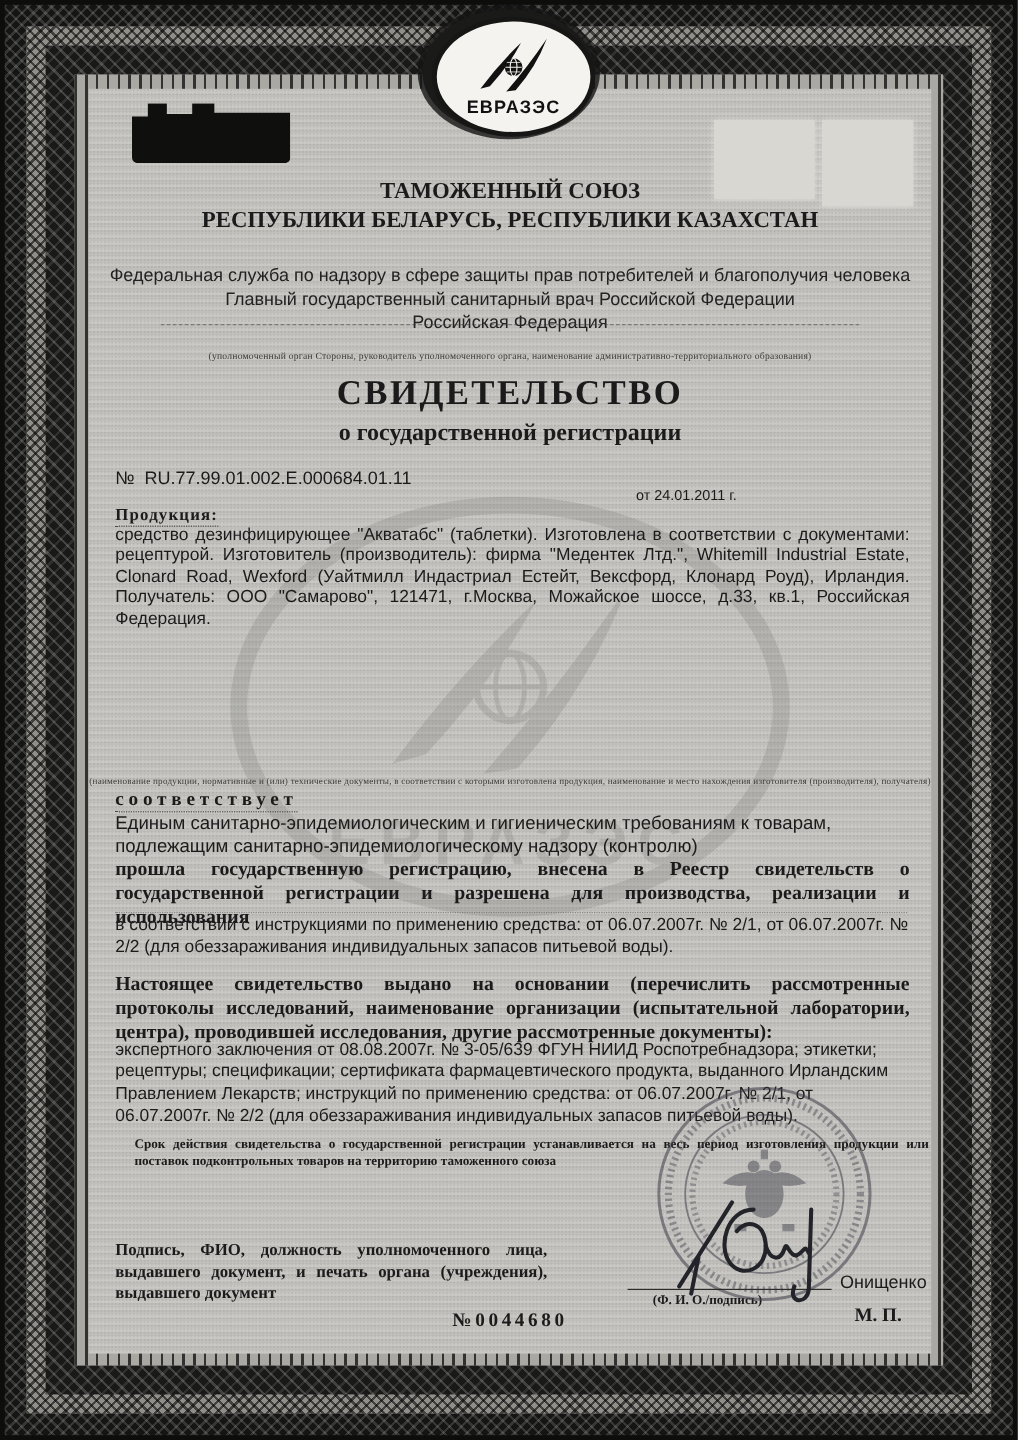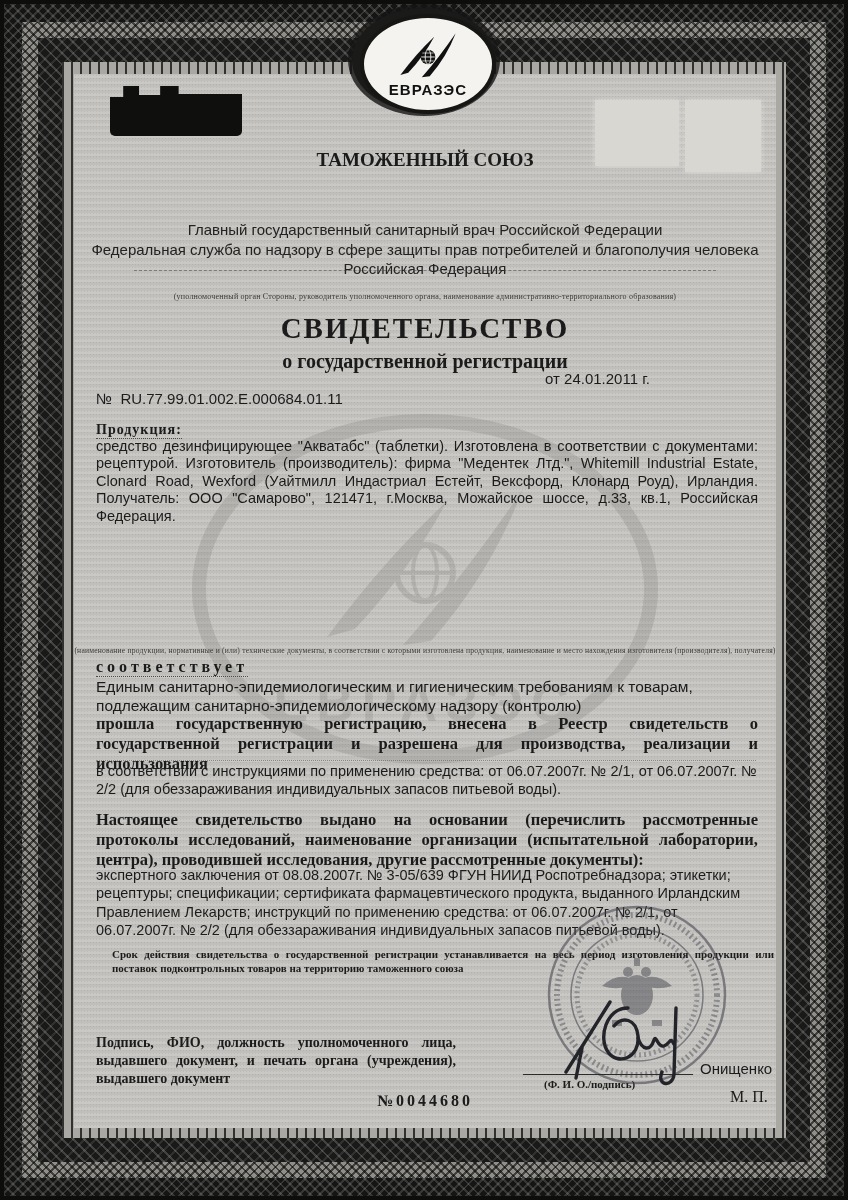--- a/index.html
+++ b/index.html
@@ -94,37 +94,38 @@
   </div>
 
   <div class="content">
 
     <div class="abs blotch"></div>
     <div class="abs patch" style="left:521px;top:26px;width:84px;height:66px;"></div>
     <div class="abs patch" style="left:611px;top:26px;width:76px;height:72px;"></div>
 
     <div class="abs ctr h-serif" style="top:74px;font-size:19px;line-height:1.25;">
       <div>ТАМОЖЕННЫЙ СОЮЗ</div>
+      <div>РЕСПУБЛИКИ БЕЛАРУСЬ, РЕСПУБЛИКИ КАЗАХСТАН</div>
     </div>
     <div class="abs ctr sans" style="top:146px;font-size:15px;line-height:1.3;color:#222;">
+      <div>Федеральная служба по надзору в сфере защиты прав потребителей и благополучия человека</div>
       <div>Главный государственный санитарный врач Российской Федерации</div>
-      <div>Федеральная служба по надзору в сфере защиты прав потребителей и благополучия человека</div>
       <div>Российская Федерация</div>
     </div>
 
     <div class="abs dash-rule" style="left:60px;right:60px;top:196px;"></div>
     <div class="abs ctr tiny" style="top:218px;">(уполномоченный орган Стороны, руководитель уполномоченного органа, наименование административно-территориального образования)</div>
 
     <div class="abs ctr h-serif" style="top:238px;font-size:29px;letter-spacing:2px;">СВИДЕТЕЛЬСТВО</div>
     <div class="abs ctr h-serif" style="top:276px;font-size:20px;">о государственной регистрации</div>
 
     <div class="abs sans" style="left:22px;top:316px;font-size:15px;">
       <span>№</span>&nbsp;&nbsp;<span>RU.77.99.01.002.Е.000684.01.11</span>
     </div>
-    <div class="abs sans" style="left:456px;top:296px;font-size:15px;margin-left:15px;">от 24.01.2011 г.</div>
+    <div class="abs sans" style="left:456px;top:332px;font-size:12px;">от 24.01.2011 г.</div>
 
     <div class="abs h-serif" style="left:22px;top:348px;font-size:14px;letter-spacing:1px;font-weight:bold;">
       <span class="dotted-u">Продукция:</span>
     </div>
     <div class="abs sans just" style="left:22px;top:364px;width:662px;font-size:14.5px;line-height:1.2;">средство дезинфицирующее "Акватабс" (таблетки). Изготовлена в соответствии с документами: рецептурой. Изготовитель (производитель): фирма "Медентек Лтд.", Whitemill Industrial Estate, Clonard Road, Wexford (Уайтмилл Индастриал Естейт, Вексфорд, Клонард Роуд), Ирландия. Получатель: ООО "Самарово", 121471, г.Москва, Можайское шоссе, д.33, кв.1, Российская Федерация.</div>
 
     <div class="abs ctr tiny" style="top:572px;font-size:7.6px;">(наименование продукции, нормативные и (или) технические документы, в соответствии с которыми изготовлена продукция, наименование и место нахождения изготовителя (производителя), получателя)</div>
     <div class="abs h-serif" style="left:22px;top:584px;font-size:16px;letter-spacing:4px;font-weight:bold;">
       <span class="dotted-u">соответствует</span>
     </div>
@@ -169,21 +170,21 @@
           <path d="M124 22 L122 88 C121 102 104 100 110 86"></path>
         </g>
       </svg>
     </div>
     <div class="abs sig-line"></div>
 
     <div class="abs h-serif just" style="left:22px;top:960px;width:360px;font-size:14px;line-height:1.3;font-weight:bold;">Подпись, ФИО, должность уполномоченного лица, выдавшего документ, и печать органа (учреждения), выдавшего документ</div>
 
     <div class="abs sans" style="left:626px;top:986px;font-size:15px;">Онищенко</div>
     <div class="abs h-serif" style="left:470px;top:1004px;font-size:11px;">(Ф. И. О./подпись)</div>
-    <div class="abs h-serif" style="left:656px;top:1014px;font-size:16px;font-weight:normal;">М. П.</div>
+    <div class="abs h-serif" style="left:638px;top:1014px;font-size:16px;font-weight:bold;">М. П.</div>
 
     <div class="abs ctr h-serif" style="top:1018px;font-size:16px;letter-spacing:3px;">№0044680</div>
   </div>
 </div>
 
 <div class="logo-wrap">
   <div class="logo-ring"></div>
   <div class="logo-circle">
     <span>
       <svg width="66" height="48" viewBox="0 0 110 85">

